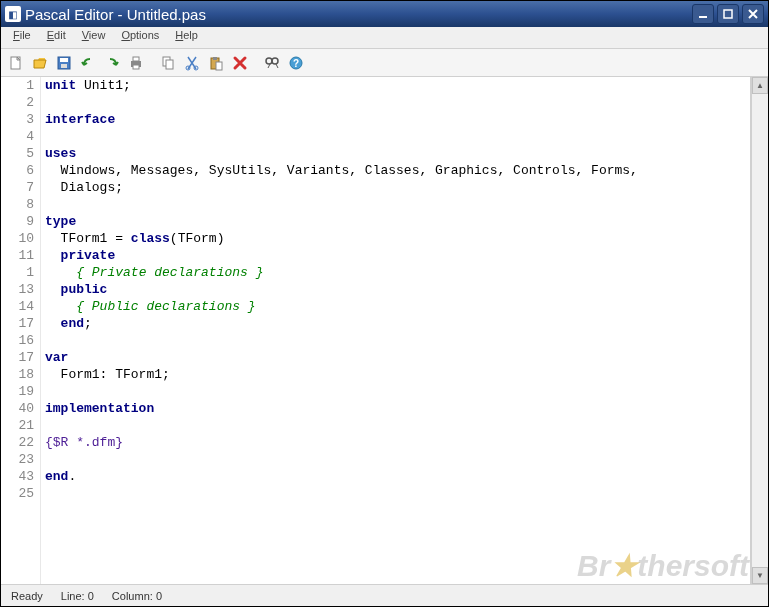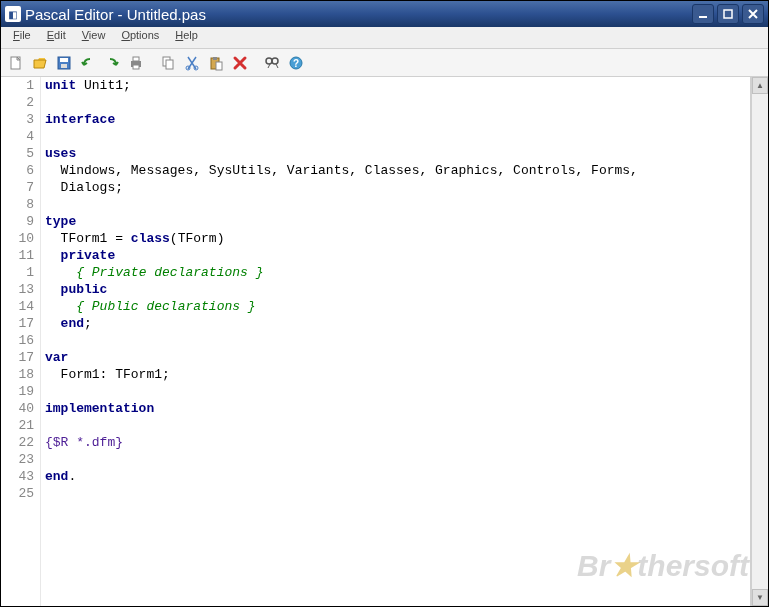--- a/index.html
+++ b/index.html
@@ -177,15 +177,20 @@
         </div>
       <div class="code" id="code"><div><span class="kw">unit</span><span> Unit1;</span></div><div>&nbsp;</div><div><span class="kw">interface</span></div><div>&nbsp;</div><div><span class="kw">uses</span></div><div><span>  Windows, Messages, SysUtils, Variants, Classes, Graphics, Controls, Forms,</span></div><div><span>  Dialogs;</span></div><div>&nbsp;</div><div><span class="kw">type</span></div><div><span>  TForm1 = </span><span class="kw">class</span><span>(TForm)</span></div><div><span>  </span><span class="kw">private</span></div><div><span>    </span><span class="cm">{ Private declarations }</span></div><div><span>  </span><span class="kw">public</span></div><div><span>    </span><span class="cm">{ Public declarations }</span></div><div><span>  </span><span class="kw">end</span><span>;</span></div><div>&nbsp;</div><div><span class="kw">var</span></div><div><span>  Form1: TForm1;</span></div><div>&nbsp;</div><div><span class="kw">implementation</span></div><div>&nbsp;</div><div><span class="dir">{$R *.dfm}</span></div><div>&nbsp;</div><div><span class="kw">end</span><span>.</span></div><div>&nbsp;</div></div>
     </div>
     <div class="scrollbar">
       <div class="arrow">▲</div>
       <div class="track"></div>
       <div class="arrow">▼</div>
     </div>
   </div>
 
+  <div class="statusbar">
+    <div class="cell">Ready</div>
+    <div class="cell"><span>Line:</span> <span>0</span></div>
+    <div class="cell"><span>Column:</span> <span>0</span></div>
+  </div>
 </div>
 
 <div class="watermark"><span>Br</span><span class="star">★</span><span>thersoft</span></div>
 
 </body></html>

